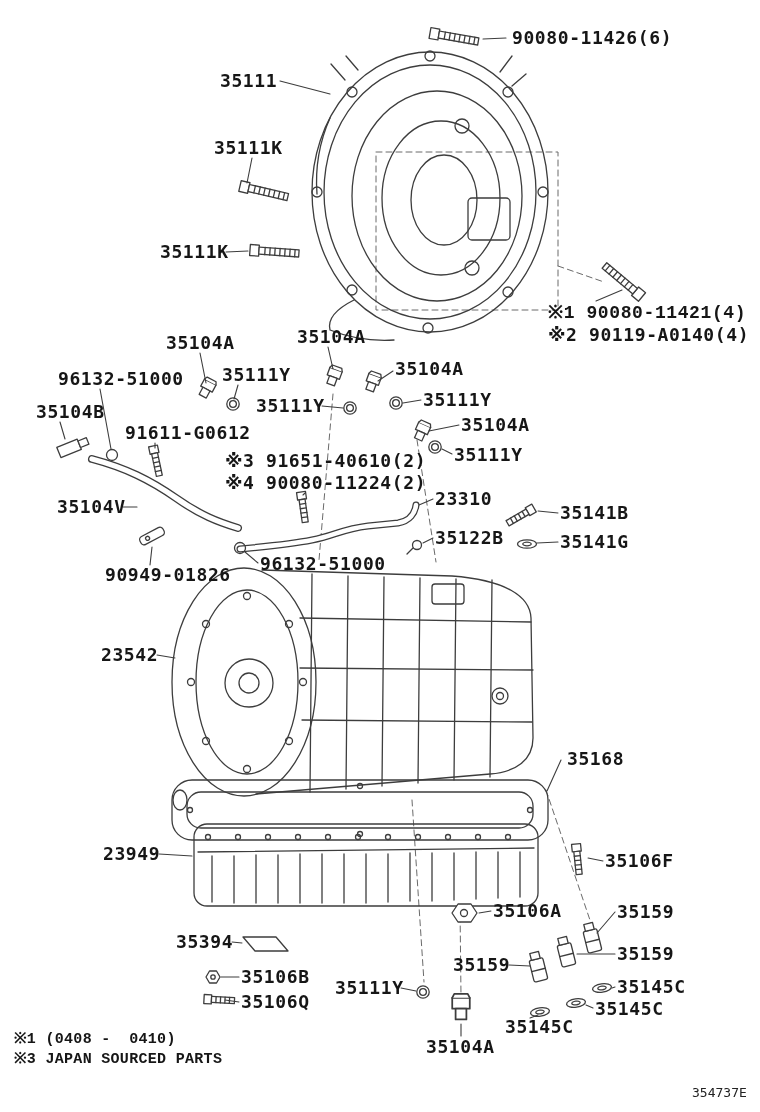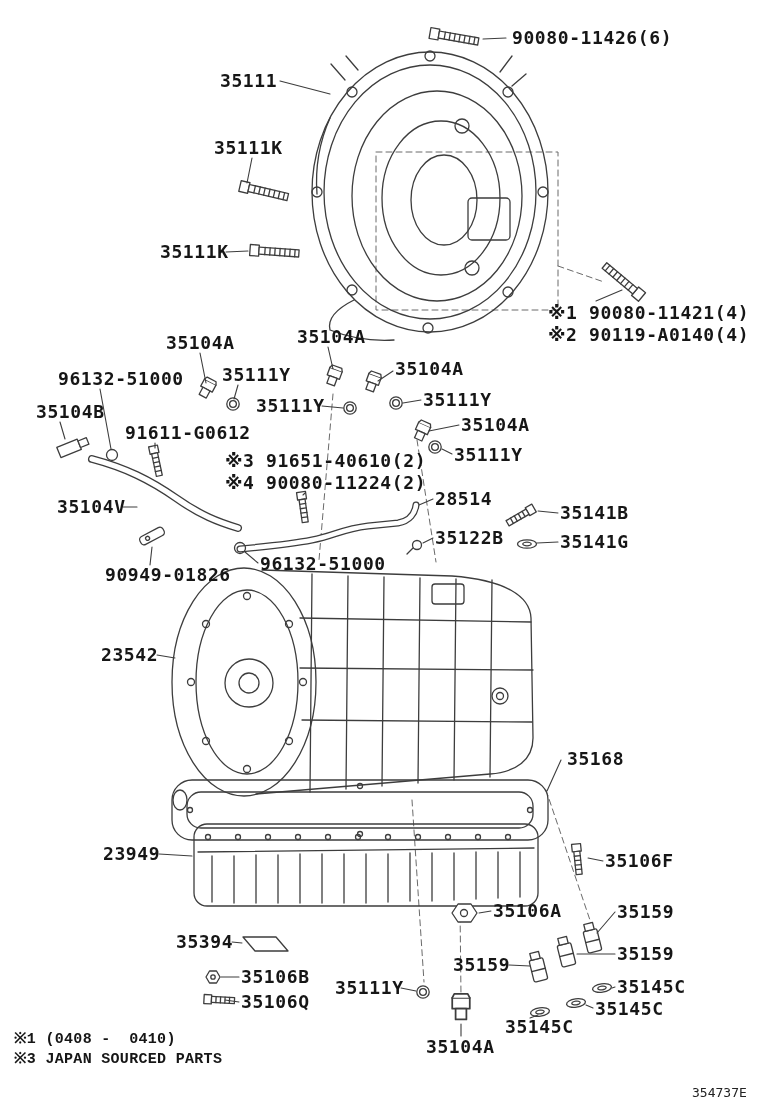--- a/index.html
+++ b/index.html
@@ -296,36 +296,36 @@
         M461,1036 L461,1024
       "></path>
     </g>
   </svg>
 
   <div class="labels-layer">
       <div class="part-label" style="left: 512px; top: 29px;">90080-11426(6)</div>
       <div class="part-label" style="left: 220px; top: 72px;">35111</div>
       <div class="part-label" style="left: 214px; top: 139px;">35111K</div>
       <div class="part-label" style="left: 160px; top: 243px;">35111K</div>
-      <div class="part-label" style="left: 548px; top: 304px;">※1 90080-11421(4)</div>
+      <div class="part-label" style="left: 548px; top: 304px; font-family: Liberation Mono, monospace;">※1 90080-11421(4)</div>
       <div class="part-label" style="left: 548px; top: 326px;">※2 90119-A0140(4)</div>
       <div class="part-label" style="left: 166px; top: 334px;">35104A</div>
       <div class="part-label" style="left: 297px; top: 328px;">35104A</div>
       <div class="part-label" style="left: 222px; top: 366px;">35111Y</div>
       <div class="part-label" style="left: 395px; top: 360px;">35104A</div>
       <div class="part-label" style="left: 58px; top: 370px;">96132-51000</div>
       <div class="part-label" style="left: 256px; top: 397px;">35111Y</div>
       <div class="part-label" style="left: 423px; top: 391px;">35111Y</div>
       <div class="part-label" style="left: 36px; top: 403px;">35104B</div>
       <div class="part-label" style="left: 125px; top: 424px;">91611-G0612</div>
       <div class="part-label" style="left: 461px; top: 416px;">35104A</div>
       <div class="part-label" style="left: 225px; top: 452px;">※3 91651-40610(2)</div>
       <div class="part-label" style="left: 454px; top: 446px;">35111Y</div>
       <div class="part-label" style="left: 225px; top: 474px;">※4 90080-11224(2)</div>
-      <div class="part-label" style="left: 435px; top: 490px;">28514</div>
+      <div class="part-label" style="left: 435px; top: 490px;">23310</div>
       <div class="part-label" style="left: 57px; top: 498px;">35104V</div>
       <div class="part-label" style="left: 560px; top: 504px;">35141B</div>
       <div class="part-label" style="left: 435px; top: 529px;">35122B</div>
       <div class="part-label" style="left: 560px; top: 533px;">35141G</div>
       <div class="part-label" style="left: 105px; top: 566px;">90949-01826</div>
       <div class="part-label" style="left: 260px; top: 555px;">96132-51000</div>
       <div class="part-label" style="left: 101px; top: 646px;">23542</div>
       <div class="part-label" style="left: 567px; top: 750px;">35168</div>
       <div class="part-label" style="left: 103px; top: 845px;">23949</div>
       <div class="part-label" style="left: 605px; top: 852px;">35106F</div>

